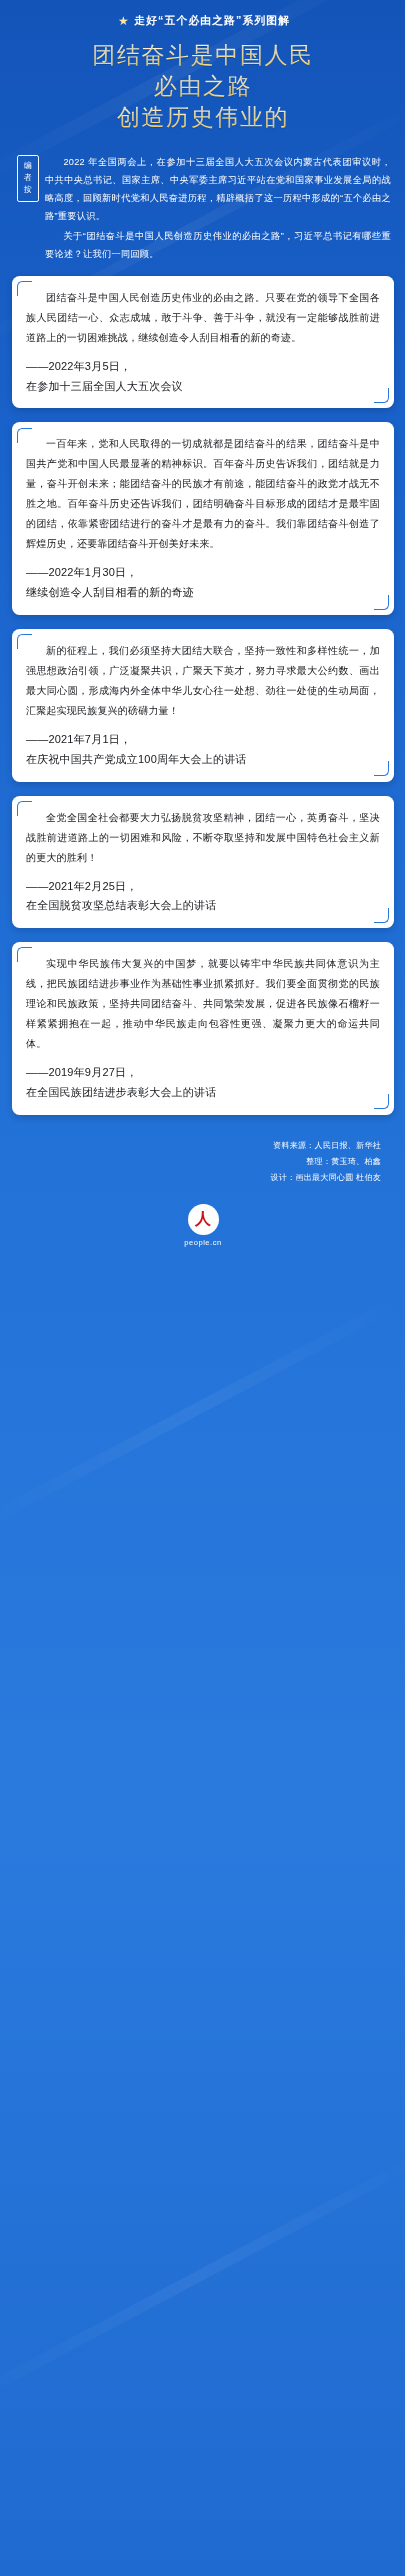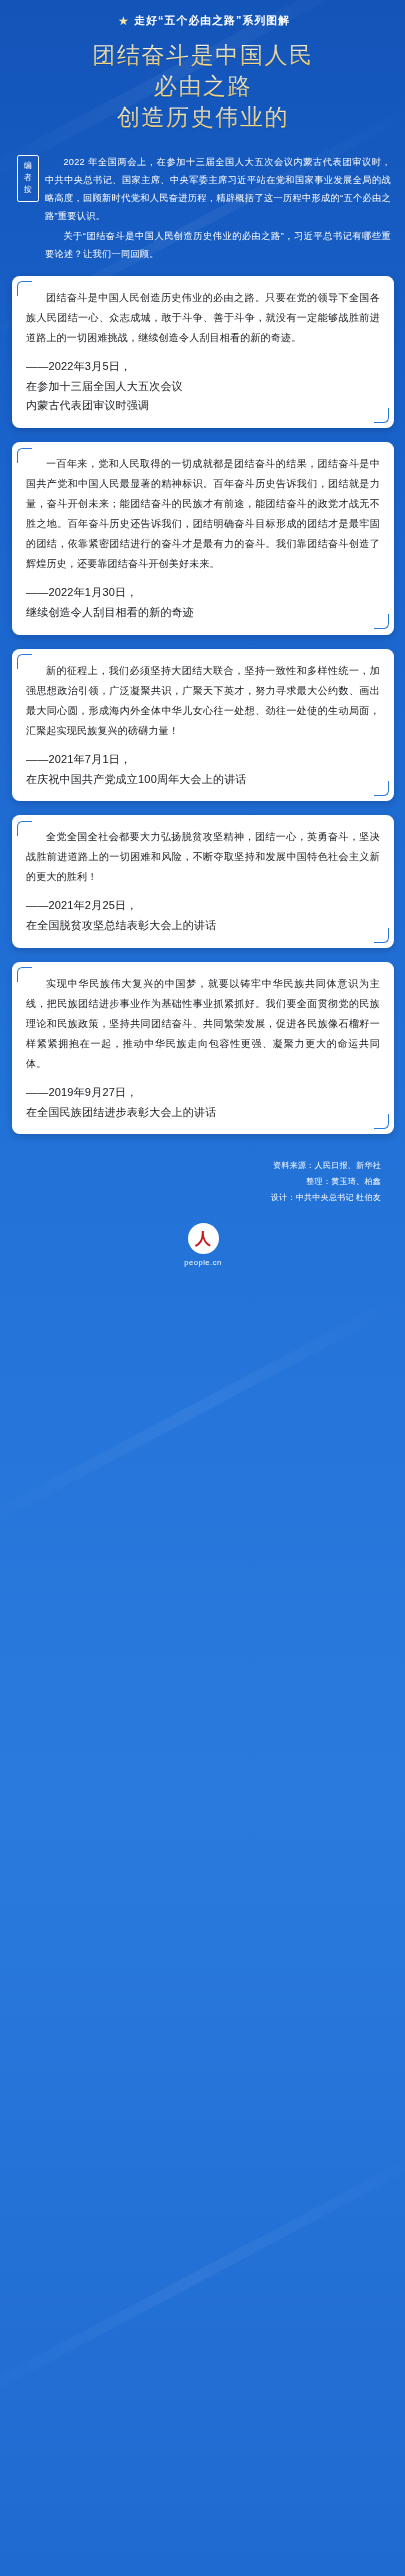--- a/index.html
+++ b/index.html
@@ -153,21 +153,20 @@
   .card-source div { display: block; }
 
   .footer {
     margin: 3.2px 12px 0 12px;
     padding: 9.7px 13px 14px 13px;
     color: #ffffff;
     font-size: 8px;
     line-height: 2.0;
     text-align: right;
     letter-spacing: 0.3px;
-    font-family: Liberation Serif, serif;
   }
 
   .footer-logo {
     margin: 3.2px auto 14px auto;
     text-align: center;
   }
   .logo-circle {
     width: 31px;
     height: 31px;
     border-radius: 50%;
@@ -220,21 +219,20 @@
   <p class="intro-p">关于“团结奋斗是中国人民创造历史伟业的必由之路”，习近平总书记有哪些重要论述？让我们一同回顾。</p>
 </div>
 
 <div class="cards">
 
   <div class="card">
     <div class="card-body">团结奋斗是中国人民创造历史伟业的必由之路。只要在党的领导下全国各族人民团结一心、众志成城，敢于斗争、善于斗争，就没有一定能够战胜前进道路上的一切困难挑战，继续创造令人刮目相看的新的奇迹。</div>
     <div class="card-source">
       <div>——2022年3月5日，</div>
       <div>在参加十三届全国人大五次会议</div>
-      <div>内蒙古代表团审议时强调</div>
     </div>
   </div>
 
   <div class="card">
     <div class="card-body">一百年来，党和人民取得的一切成就都是团结奋斗的结果，团结奋斗是中国共产党和中国人民最显著的精神标识。百年奋斗历史告诉我们，团结就是力量，奋斗开创未来；能团结奋斗的民族才有前途，能团结奋斗的政党才战无不胜之地。百年奋斗历史还告诉我们，团结明确奋斗目标形成的团结才是最牢固的团结，依靠紧密团结进行的奋斗才是最有力的奋斗。我们靠团结奋斗创造了辉煌历史，还要靠团结奋斗开创美好未来。</div>
     <div class="card-source">
       <div>——2022年1月30日，</div>
       <div>继续创造令人刮目相看的新的奇迹</div>
     </div>
   </div>
@@ -261,21 +259,21 @@
       <div>——2019年9月27日，</div>
       <div>在全国民族团结进步表彰大会上的讲话</div>
     </div>
   </div>
 
 </div>
 
 <div class="footer">
   <div>资料来源：人民日报、新华社</div>
   <div>整理：黄玉琦、柏鑫</div>
-  <div>设计：中共中央总书记 杜伯友</div>
+  <div>设计：画出最大同心圆 杜伯友</div>
 </div>
 
 <div class="footer-logo">
   <div class="logo-circle">
     <span class="logo-glyph">人</span>
   </div>
   <div class="logo-text">people.cn</div>
 </div>
 
 

